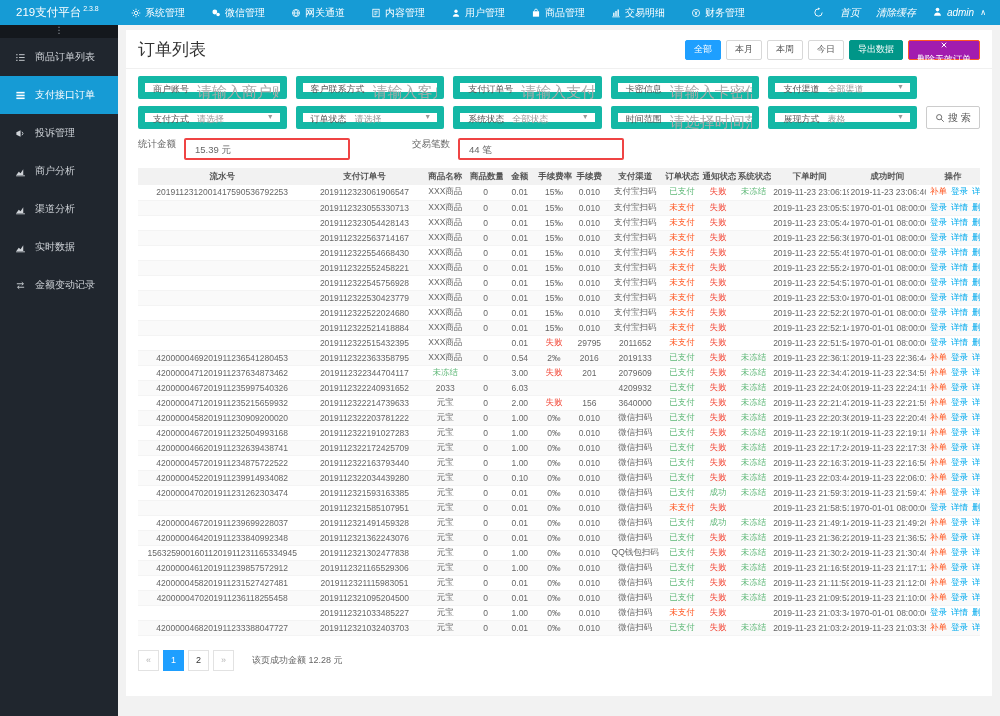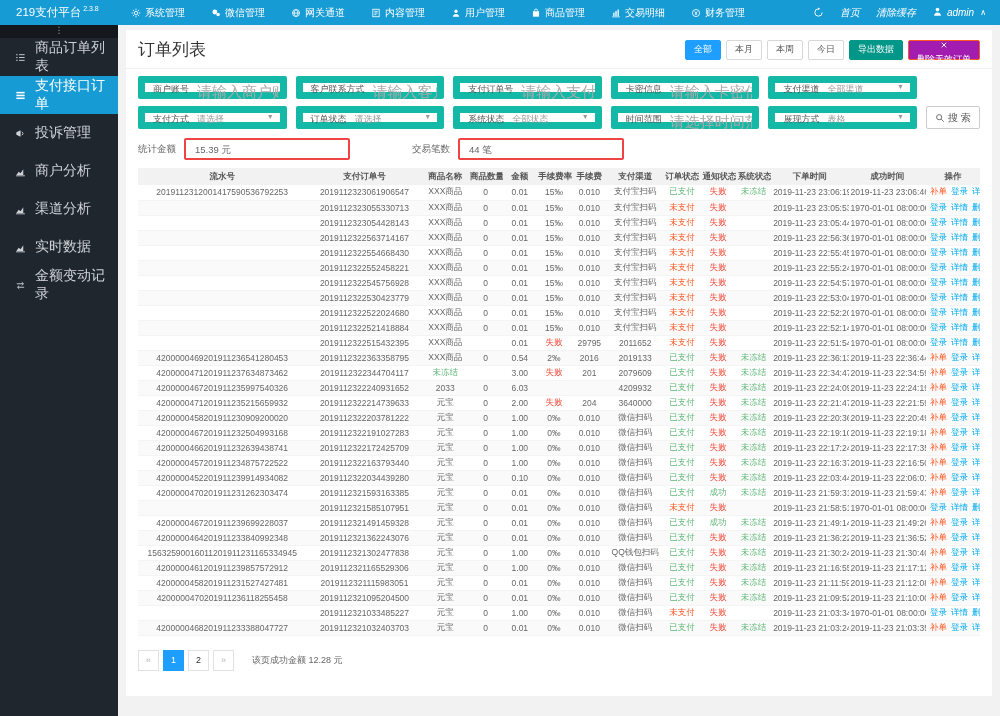--- a/index.html
+++ b/index.html
@@ -14,21 +14,21 @@
   .nav-item { display:flex; align-items:center; gap:4px; padding:0 13px; height:100%; cursor:pointer; }
   .nav-right { margin-left:auto; display:flex; align-items:center; gap:16px; padding-right:14px;font-style:italic; }
   .nav-right .nav-link { cursor:pointer; display:flex; align-items:center; gap:4px; }
   .icon { display:inline-flex; align-items:center; }
   .caret-up { font-size:8px; margin-left:2px; }
   
   .sidebar { position:absolute; top:25px; left:0; bottom:0; width:118px; background:#20262e; }
   .side-strip { height:13px; background:#14181d; color:#959ca5; text-align:center;
     font-size:9px; line-height:11px; cursor:pointer; }
   .side-item { height:38px; display:flex; align-items:center; gap:9px; padding-left:15px;
-    color:#cfd3d8; font-size:14px; cursor:pointer; }
+    color:#cfd3d8; font-size:10px; cursor:pointer; }
   .side-item.active { background:#169bd5; color:#fff; }
   
   .main { position:absolute; top:25px; left:118px; right:0; bottom:0; overflow:hidden; }
   .card { background:#fff; margin:5px 8px 0 8px; height:666px; }
   .card-head { display:flex; align-items:center; padding:8px 12px 7px; border-bottom:1px solid #f0f0f0; }
   .page-title { font-size:17px; color:#333; }
   .head-actions { margin-left:auto; display:flex; gap:5px; align-items:flex-start; }
   .btn { font-size:9px; height:20px; padding:0 8px; border:1px solid #d8d8d8; background:#fff;
     color:#555; border-radius:2px; cursor:pointer; display:inline-flex; align-items:center; gap:4px;
     font-family:inherit; }
@@ -46,21 +46,21 @@
   .fvalue { flex:1; color:#999; overflow:hidden; white-space:nowrap; }
   .fcaret { color:#999; font-size:7px; padding:0 6px; }
   .fspacer { width:54px; }
   .search-btn { width:54px; height:23px; border:1px solid #ccc; background:#fff; border-radius:2px;
     font-size:10px; color:#555; display:flex; align-items:center; justify-content:center; gap:3px;
     cursor:pointer; font-family:inherit; }
   
   .stats { display:flex; align-items:center; gap:14px; margin:9px 12px 8px; font-size:9.5px; color:#666; }
   .stat-box { width:166px; height:22px; line-height:20px; border:2px solid #ef4444; border-radius:2px;
     padding:0 9px; margin-left:8px; color:#666; }
-  .stat-group { display:flex; align-items:center; }
+  .stat-group { display:flex; }
   .stat-group + .stat-group { margin-left:48px; }
   
   table { width:calc(100% - 24px); margin:0 12px; border-collapse:collapse; table-layout:fixed;
     font-size:8.5px; color:#666; }
   thead th { background:#f2f2f2; color:#555; font-weight:bold; height:17px; padding:0 2px;
     white-space:nowrap; overflow:hidden; }
   tbody td { height:15px; padding:0 2px; text-align:center; white-space:nowrap; overflow:hidden;
     border-bottom:1px solid #f4f4f4; }
   tbody tr:nth-child(even) { background:#fafafa; }
   .t-green { color:#5fb878; } .t-orange { color:#ff5722; } .t-red { color:#f34e3e; }
@@ -606,21 +606,21 @@
             <td>2019-11-23 22:24:19</td>
             <td><span class="op op-orange">补单</span><span class="op">登录</span><span class="op">详情</span></td>
           </tr>
           <tr>
             <td>4200000471201911235215659932</td>
             <td>2019112322214739633</td>
             <td>元宝</td>
             <td>0</td>
             <td>2.00</td>
             <td class="t-red">失败</td>
-            <td>204</td>
+            <td>156</td>
             <td>3640000</td>
             <td class="t-green">已支付</td>
             <td class="t-red">失败</td>
             <td class="t-green">未冻结</td>
             <td>2019-11-23 22:21:47</td>
             <td>2019-11-23 22:21:59</td>
             <td><span class="op op-orange">补单</span><span class="op">登录</span><span class="op">详情</span></td>
           </tr>
           <tr>
             <td>4200000458201911230909200020</td>

